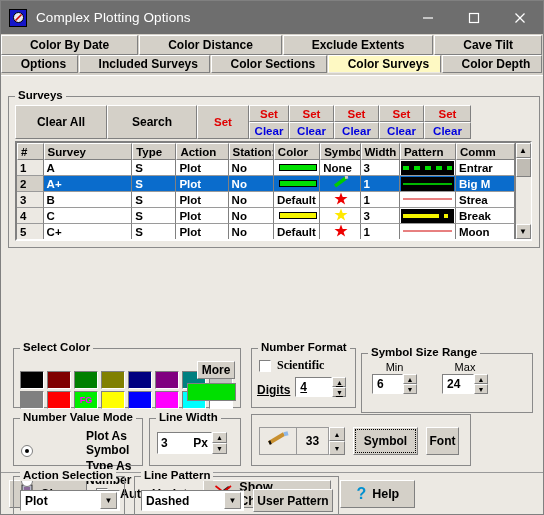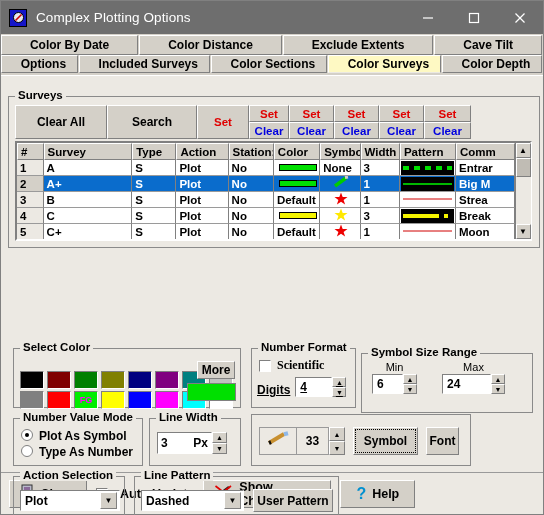--- a/index.html
+++ b/index.html
@@ -209,21 +209,21 @@
     border: 1px solid; border-color: #ffffff #808080 #808080 #ffffff;
     display: flex; align-items: center; justify-content: center;
     font-size: 7px; line-height: 1;
   }
   
   #symsize { left: 360px; top: 277px; width: 172px; height: 60px; }
   .sizecol { position: absolute; top: 7px; }
   .sizelab { font-size: 11px; text-align: center; margin-bottom: 1px; }
   
   #numval { left: 12px; top: 342px; width: 130px; height: 48px; }
-  .radline { display: flex; align-items: flex-start; margin: 0 0 2px 7px; }
+  .radline { display: flex; align-items: flex-end; margin: 0 0 2px 7px; gap: 47px; }
   .rad {
     width: 12px; height: 12px; border-radius: 50%;
     background: #fff;
     border: 1px solid #808080;
     margin-right: 6px;
     display: flex; align-items: center; justify-content: center;
     flex: 0 0 auto;
   }
   .rad .dot { width: 4px; height: 4px; border-radius: 50%; background: #000; }
   
@@ -602,21 +602,21 @@
           <span class="spin-field" style="width:31px">6</span>
           <span class="spin-btns">
             <span class="spin-b">▲</span>
             <span class="spin-b">▼</span>
           </span>
         </span>
       </div>
       <div class="sizecol" style="left:80px">
         <div class="sizelab">Max</div>
         <span class="spin-wrap" style="margin:0">
-          <span class="spin-field" style="width:49px">24</span>
+          <span class="spin-field" style="width:32px">24</span>
           <span class="spin-btns">
             <span class="spin-b">▲</span>
             <span class="spin-b">▼</span>
           </span>
         </span>
       </div>
     </div>
 
     <div class="group" id="numval">
       <div class="glabel">Number Value Mode</div>

